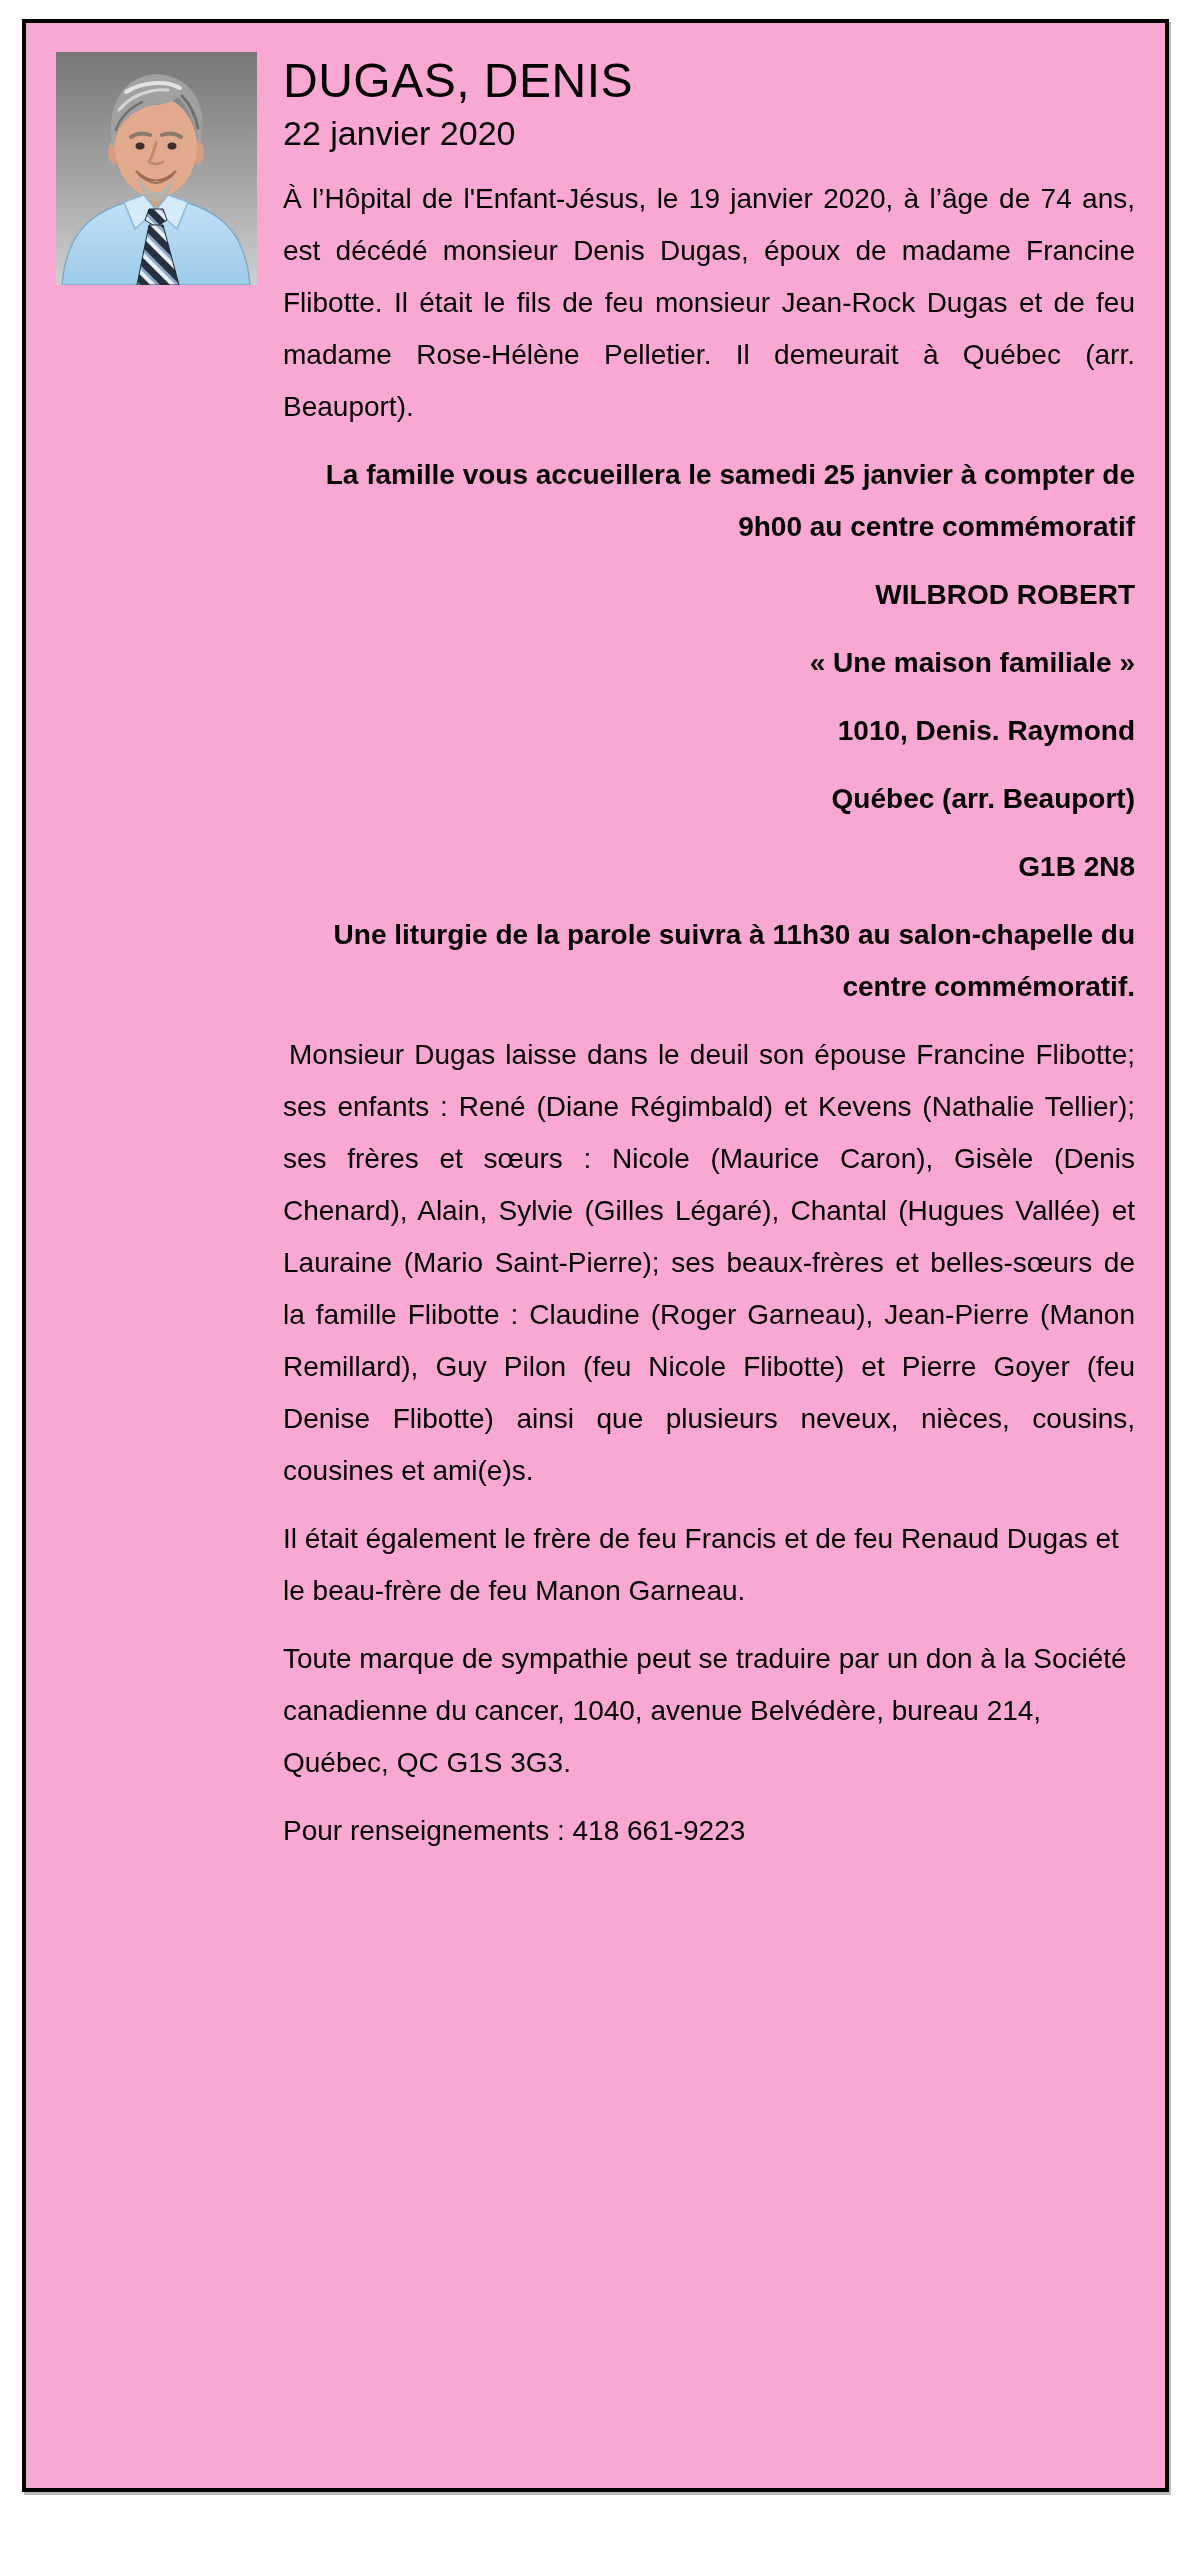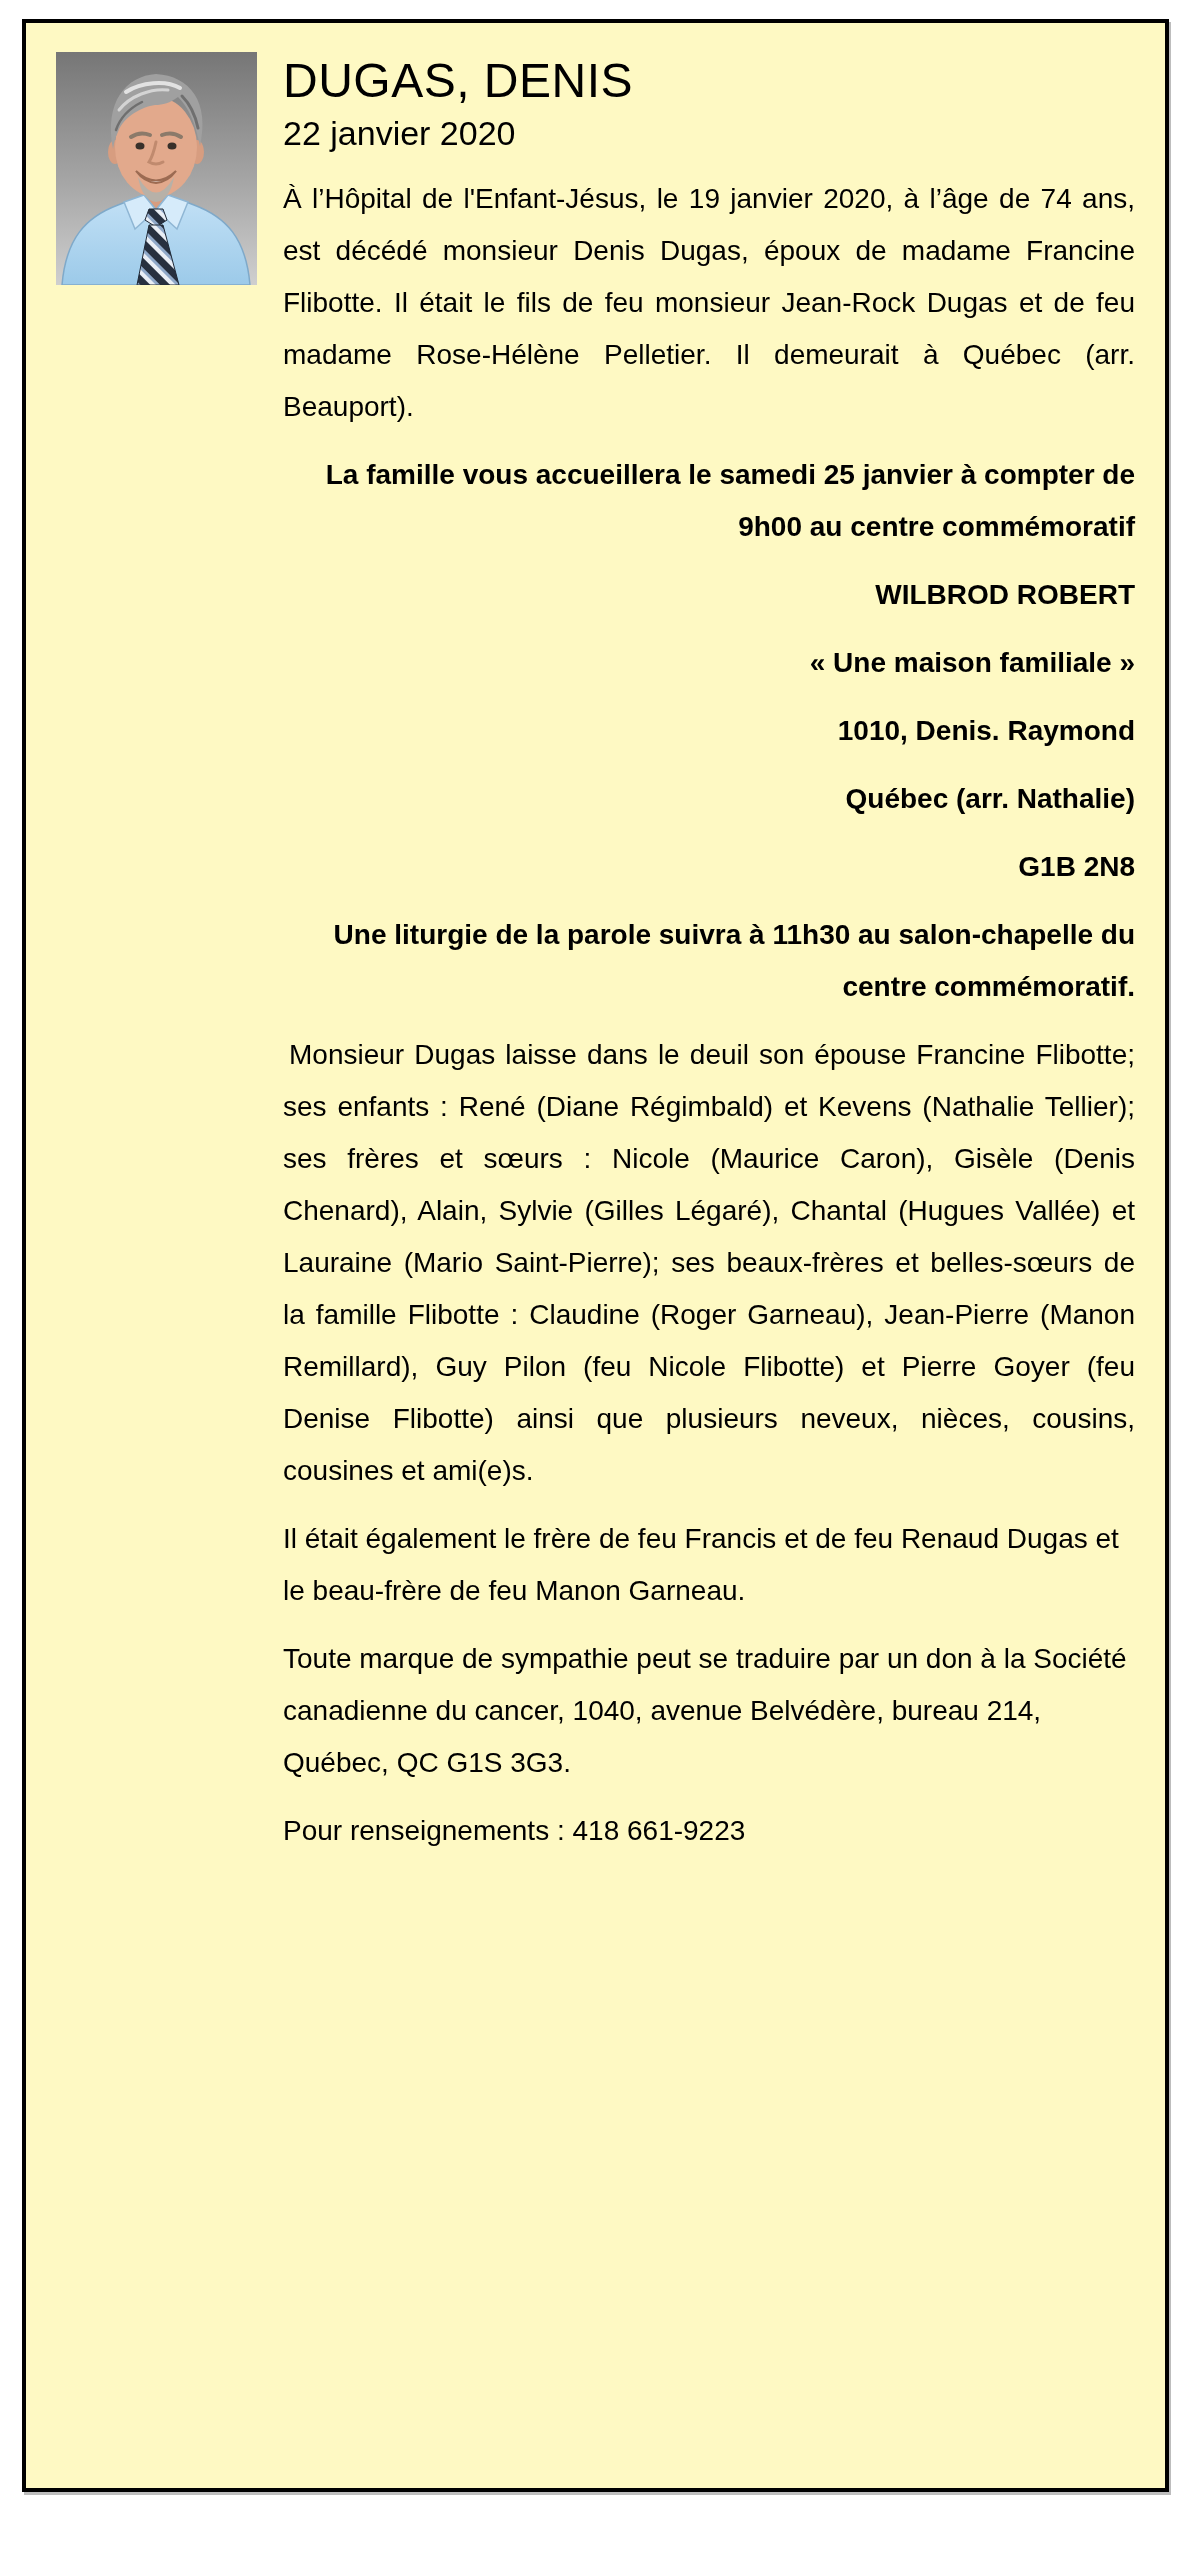--- a/index.html
+++ b/index.html
@@ -17,21 +17,21 @@
     height: 2551px;
     background: #ffffff;
   }
   .notice-box {
     position: absolute;
     left: 22px;
     top: 19px;
     width: 1139px;
     height: 2465px;
     border: 4px solid #000000;
-    background: #fef9c3;
+    background: #f9a8d4;
     box-shadow: 2px 3px 0 #bdbdbd;
   }
   .photo {
     position: absolute;
     left: 30px;
     top: 29px;
     width: 201px;
     height: 233px;
     overflow: hidden;
   }
@@ -128,21 +128,21 @@
     <div class="content">
       <h1 class="name">DUGAS, DENIS</h1>
       <div class="pub-date">22 janvier 2020</div>
 
       <p class="justify first">À l’Hôpital de l'Enfant-Jésus, le 19 janvier 2020, à l’âge de 74 ans, est décédé monsieur Denis Dugas, époux de madame Francine Flibotte. Il était le fils de feu monsieur Jean-Rock Dugas et de feu madame Rose-Hélène Pelletier. Il demeurait à Québec (arr. Beauport).</p>
 
       <p class="center bold">La famille vous accueillera le samedi 25 janvier à compter de 9h00 au centre commémoratif</p>
       <p class="center bold">WILBROD ROBERT</p>
       <p class="center bold">« Une maison familiale »</p>
       <p class="center bold">1010, Denis. Raymond</p>
-      <p class="center bold">Québec (arr. Nathalie)</p>
+      <p class="center bold">Québec (arr. Beauport)</p>
       <p class="center bold">G1B 2N8</p>
       <p class="center bold">Une liturgie de la parole suivra à 11h30 au salon-chapelle du centre commémoratif.</p>
 
       <p class="justify indent">Monsieur Dugas laisse dans le deuil son épouse Francine Flibotte; ses enfants : René (Diane Régimbald) et Kevens (Nathalie Tellier); ses frères et sœurs : Nicole (Maurice Caron), Gisèle (Denis Chenard), Alain, Sylvie (Gilles Légaré), Chantal (Hugues Vallée) et Lauraine (Mario Saint-Pierre); ses beaux-frères et belles-sœurs de la famille Flibotte : Claudine (Roger Garneau), Jean-Pierre (Manon Remillard), Guy Pilon (feu Nicole Flibotte) et Pierre Goyer (feu Denise Flibotte) ainsi que plusieurs neveux, nièces, cousins, cousines et ami(e)s.</p>
       <p>Il était également le frère de feu Francis et de feu Renaud Dugas et le beau-frère de feu Manon Garneau.</p>
       <p>Toute marque de sympathie peut se traduire par un don à la Société canadienne du cancer, 1040, avenue Belvédère, bureau 214, Québec, QC G1S 3G3.</p>
       <p>Pour renseignements : 418 661-9223</p>
     </div>
 
   </div>

